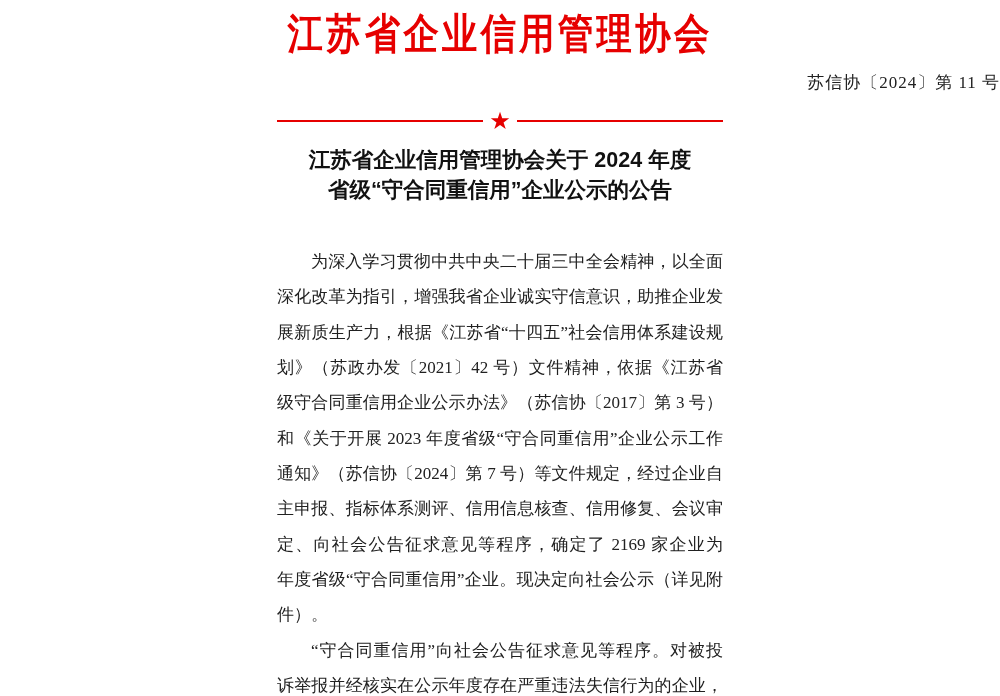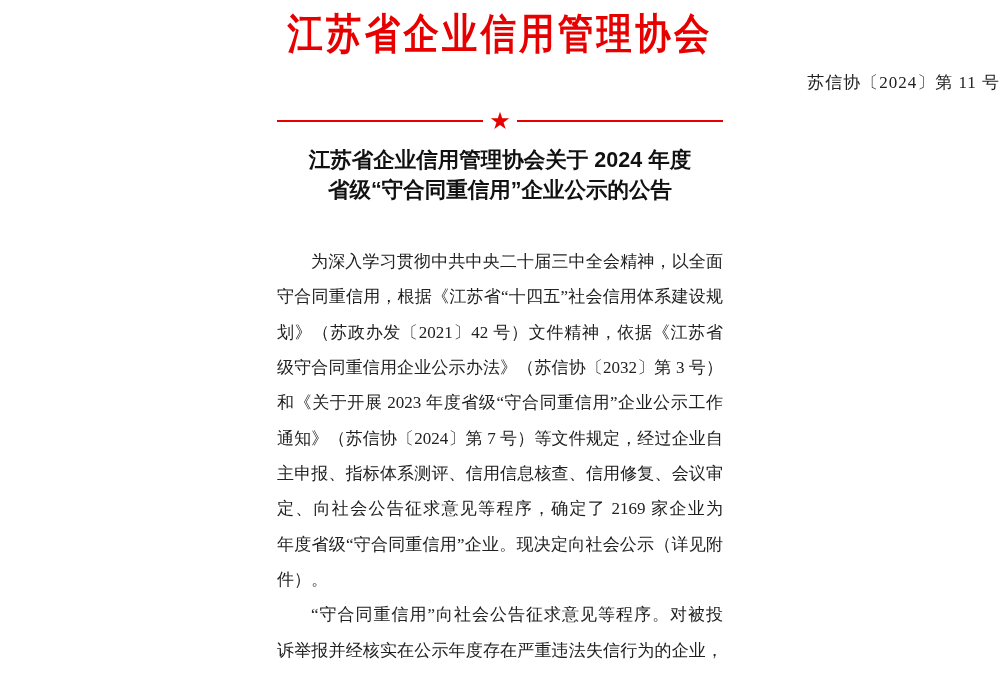--- a/index.html
+++ b/index.html
@@ -110,23 +110,24 @@
   </div>
 
   <div class="doc-title">
     <div>江苏省企业信用管理协会关于 2024 年度</div>
     <div>省级“守合同重信用”企业公示的公告</div>
   </div>
 
   <div class="body-text" id="body-paragraphs">
       <div class="para">
         <div class="line">为深入学习贯彻中共中央二十届三中全会精神，以全面</div>
-        <div class="line">守合同重信用，根据《江苏省“十四五”社会信用体系建设规</div>
+        <div class="line">深化改革为指引，增强我省企业诚实守信意识，助推企业发</div>
+        <div class="line">展新质生产力，根据《江苏省“十四五”社会信用体系建设规</div>
         <div class="line">划》（苏政办发〔2021〕42 号）文件精神，依据《江苏省省</div>
-        <div class="line">级守合同重信用企业公示办法》（苏信协〔2032〕第 3 号）</div>
+        <div class="line">级守合同重信用企业公示办法》（苏信协〔2017〕第 3 号）</div>
         <div class="line">和《关于开展 2023 年度省级“守合同重信用”企业公示工作的</div>
         <div class="line">通知》（苏信协〔2024〕第 7 号）等文件规定，经过企业自</div>
         <div class="line">主申报、指标体系测评、信用信息核查、信用修复、会议审</div>
         <div class="line">定、向社会公告征求意见等程序，确定了 2169 家企业为 2023</div>
         <div class="line">年度省级“守合同重信用”企业。现决定向社会公示（详见附</div>
         <div class="line">件）。</div>
       </div>
       <div class="para clipped">
         <div class="line">“守合同重信用”向社会公告征求意见等程序。对被投</div>
         <div class="line">诉举报并经核实在公示年度存在严重违法失信行为的企业，</div>

